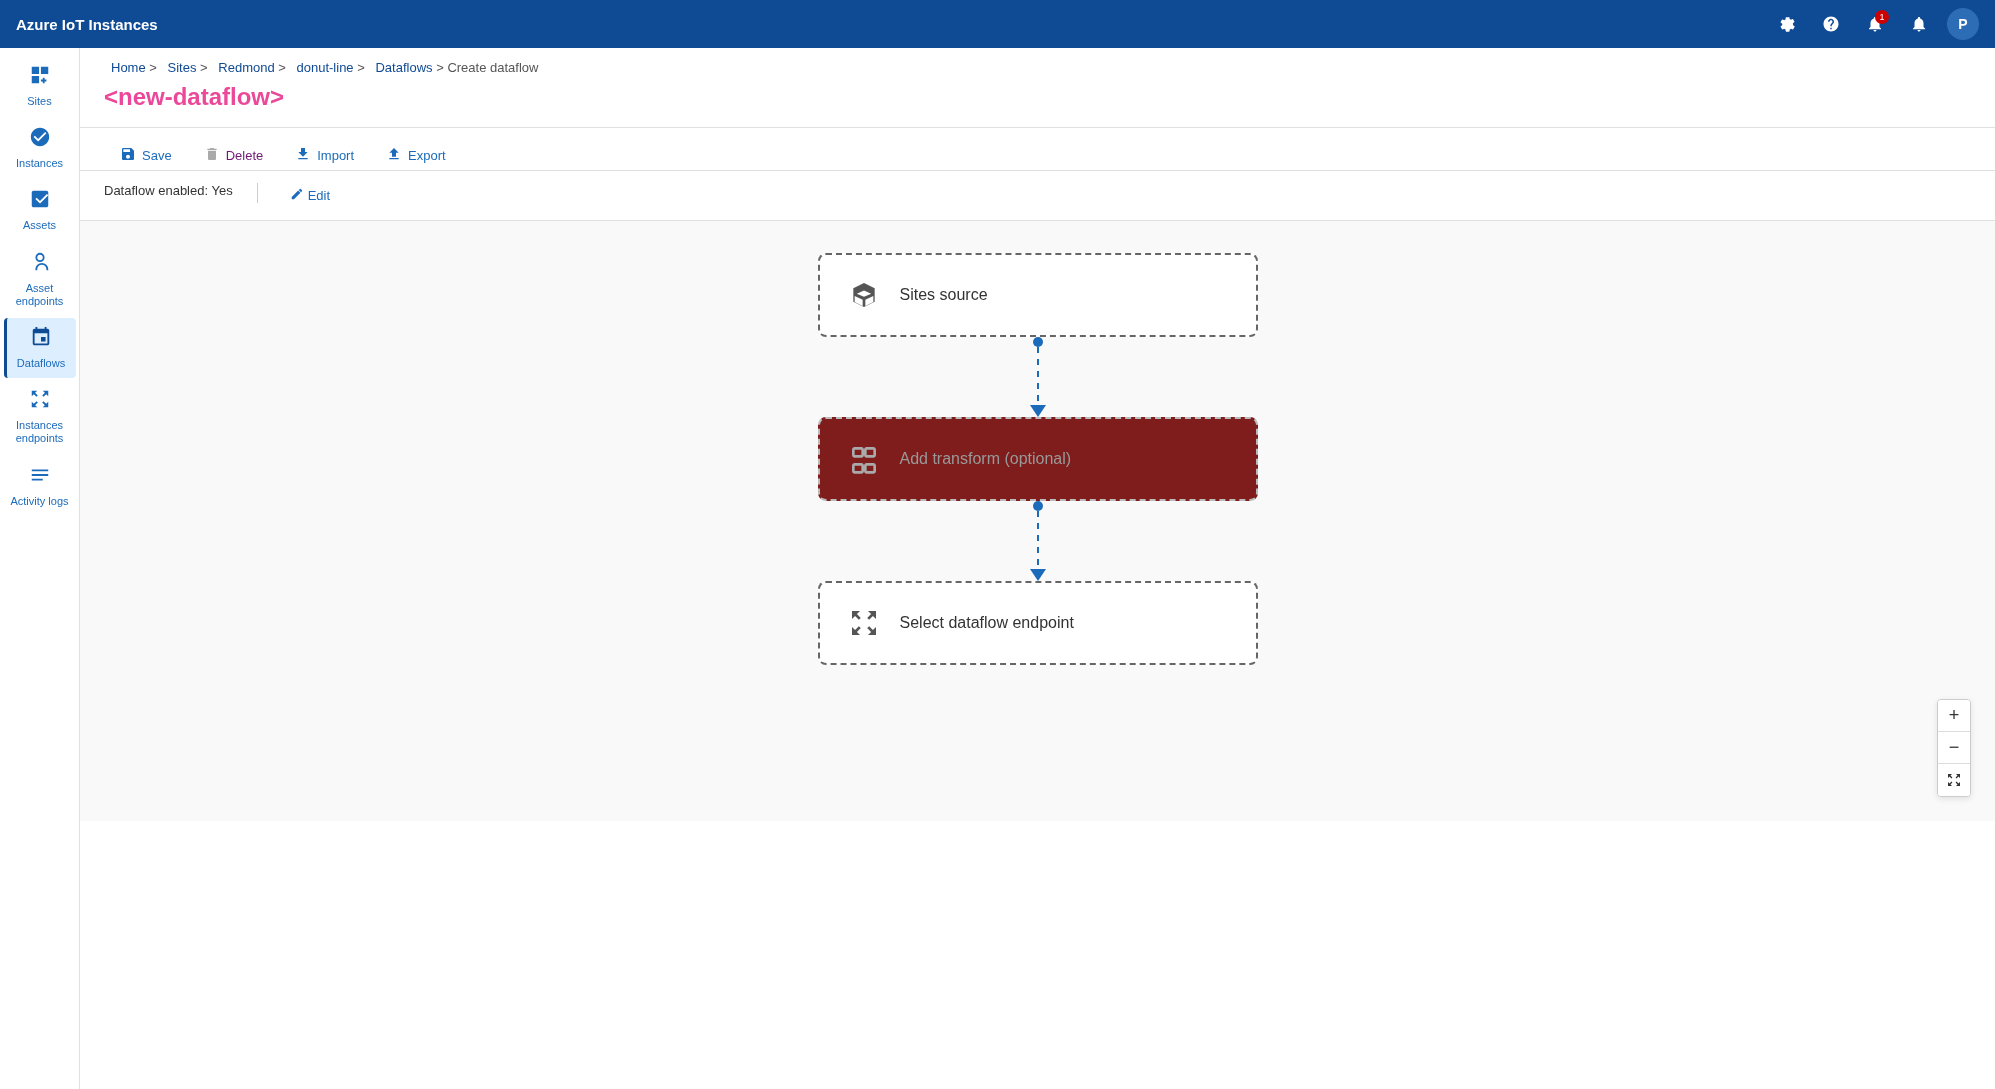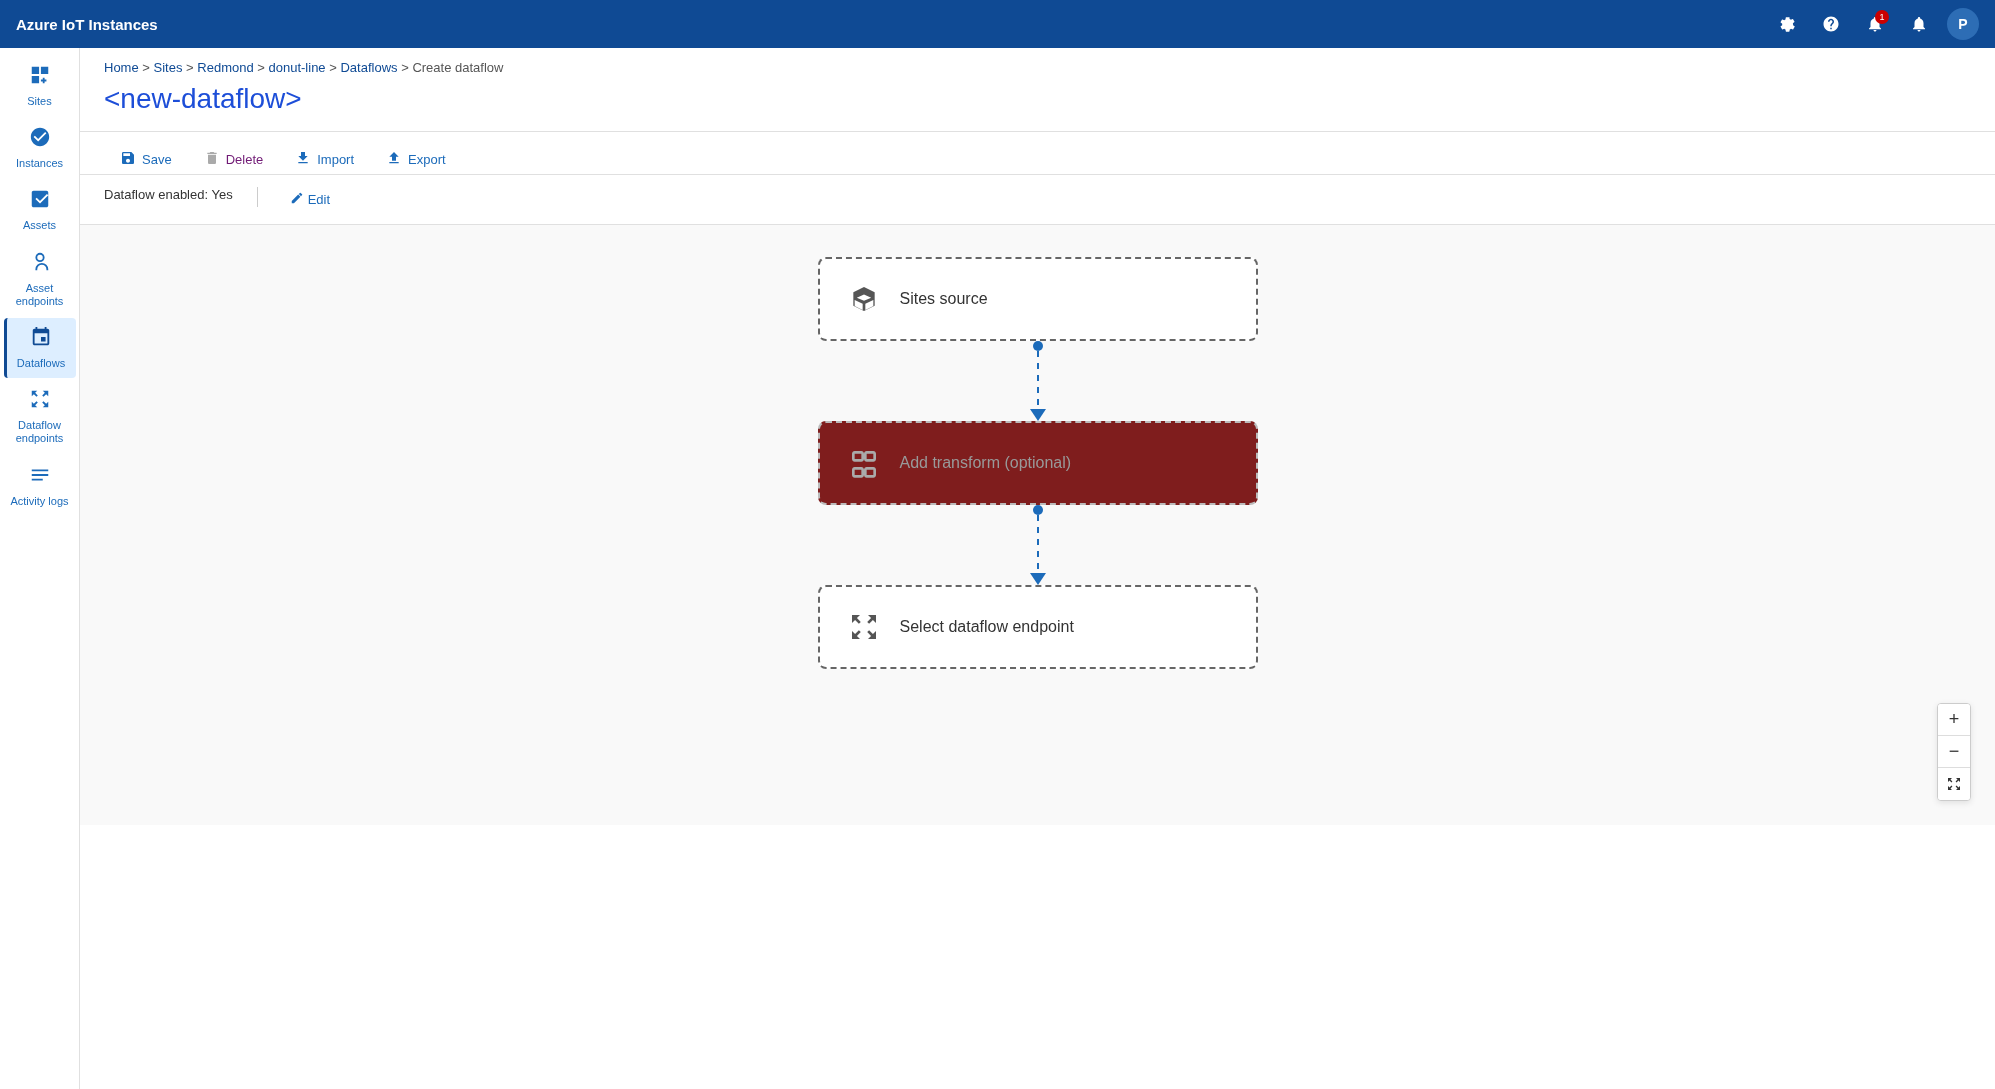--- a/index.html
+++ b/index.html
@@ -131,29 +131,30 @@
 
     
     .breadcrumb {
       padding: 12px 24px 4px 24px;
       font-size: 13px;
       color: #555;
     }
     .breadcrumb a {
       color: #0f4a94;
       text-decoration: none;
+      margin-left: 7px;
     }
     .breadcrumb span { color: #555; }
 
     
     .page-title {
       padding: 4px 24px 16px 24px;
-      font-size: 28px;
-      font-weight: 400;
-      color: #1d4ed8;
+      font-size: 24px;
+      font-weight: 700;
+      color: #ec4899;
     }
 
     
     .toolbar {
       padding: 12px 24px 0 24px;
       border-top: 1px solid #e0e0e0;
       border-bottom: 1px solid #e0e0e0;
       display: flex;
       gap: 0;
       align-items: center;
@@ -393,21 +394,21 @@
           </svg>
       </span>
       <span class="sidebar-label">Dataflows</span>
     </div>
     <div class="sidebar-item">
       <span class="sidebar-icon">
         <svg width="22" height="22" viewBox="0 0 24 24" fill="#1c6bba">
             <path d="M15 3l2.3 2.3-2.89 2.87 1.42 1.42L18.7 6.7 21 9V3h-6zM3 9l2.3-2.3 2.87 2.89 1.42-1.42L6.7 5.3 9 3H3v6zm6 12l-2.3-2.3 2.89-2.87-1.42-1.42L5.3 17.3 3 15v6h6zm12-6l-2.3 2.3-2.87-2.89-1.42 1.42 2.89 2.87L15 21h6v-6z"></path>
           </svg>
       </span>
-      <span class="sidebar-label">Dataflow endpoints</span>
+      <span class="sidebar-label">Instances endpoints</span>
     </div>
     <div class="sidebar-item">
       <span class="sidebar-icon">
         <svg width="22" height="22" viewBox="0 0 24 24" fill="#1c6bba">
             <path d="M3 18h12v-2H3v2zm0-5h18v-2H3v2zm0-7v2h18V6H3z"></path>
           </svg>
       </span>
       <span class="sidebar-label">Activity logs</span>
     </div>
   </nav>

